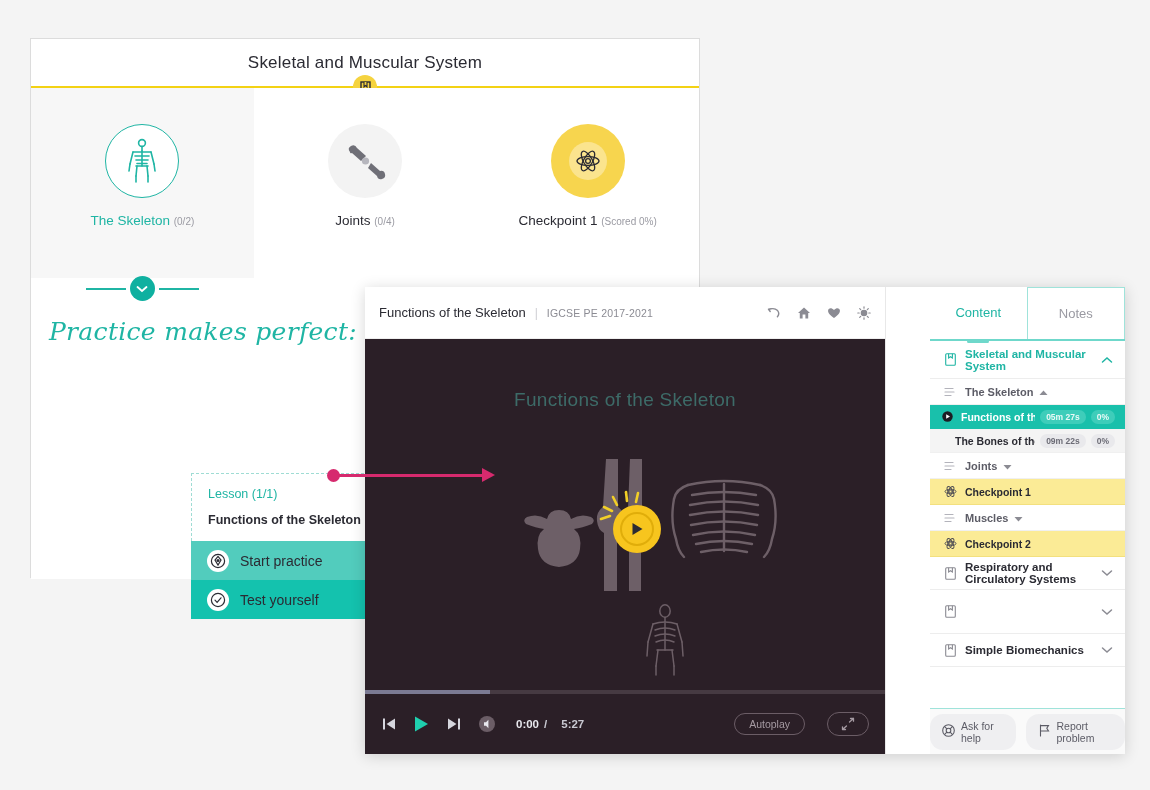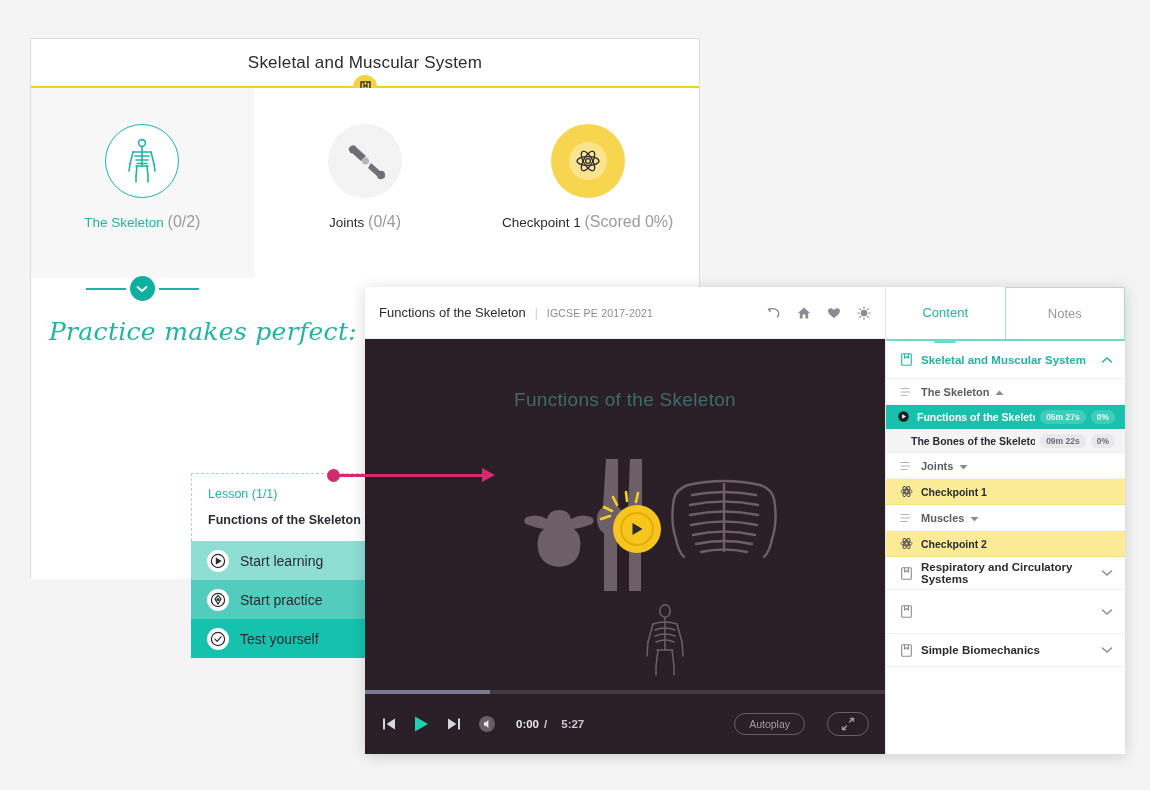--- a/index.html
+++ b/index.html
@@ -53,21 +53,21 @@
   .node-circle.skeleton { border: 1.5px solid #1fb5a4; background:#fff; }
   .node-circle.joints   { background: #f3f3f3; }
   .node-circle.checkpoint { background: #f7d54e; }
   .node-circle.checkpoint .inner-glow {
     width: 38px; height:38px; border-radius:50%; background:#fbe48e;
     display:flex; align-items:center; justify-content:center;
   }
   .node-label { margin-top: 15px; font-size: 13.5px; white-space: nowrap; }
   .node-label .main { color: #2b2b33; }
   .node-label.teal .main { color: #1fb5a4; }
-  .node-label .sub { color: #9a9aa2; font-size: 16px; }
+  .node-label .sub { color: #9a9aa2; font-size: 10px; }
 
   .collapse-row {
     position: absolute; left: 0; top: 188px; width: 222px;
     display:flex; align-items:center; justify-content:center;
   }
   .collapse-line { height:2px; background:#1fb5a4; width: 40px; }
   .collapse-btn {
     width: 25px; height:25px; border-radius:50%; background:#0fb0a0;
     display:flex;align-items:center;justify-content:center; margin:0 4px;
   }
@@ -188,20 +188,21 @@
   }
   .fullscreen-pill {
     margin-left: 22px; border:1px solid #6b5d66; border-radius: 12px;
     padding: 4px 12px; display:flex;align-items:center;
   }
 
   
   .sidebar {
     width: 240px; background:#fff; display:flex; flex-direction:column;
     border-left: 1px solid #e8e8e8;
+    padding-left: 44px;
   }
   .tabs { display:flex; height: 52px; }
   .tab {
     flex:1; display:flex;align-items:center;justify-content:center;
     font-size:13px; position:relative;
   }
   .tab.active { color:#1fb5a4; border-bottom: 2px solid transparent; }
   .tab.inactive {
     color:#9a9aa2; border: 1px solid #9fe3da; border-bottom:none;
     background:#fff;
@@ -357,29 +358,20 @@
         <div class="practice-script">Practice makes perfect:</div>
         <div class="practice-input">Start practice</div>
       </div>
 
       <div class="lesson-card">
         <div class="lesson-head">
           <div class="lesson-kicker">Lesson (1/1)</div>
           <div class="lesson-name">Functions of the Skeleton</div>
         </div>
 
-        <div class="lesson-action la-1">
-          <span class="la-icon">
-            <svg width="16" height="16" viewBox="0 0 16 16" fill="none" stroke="#2b2b33" stroke-width="1.2">
-                <circle cx="8" cy="8" r="6.6"></circle>
-                <path d="M6.4 5.4 L10.6 8 L6.4 10.6 Z" fill="#2b2b33"></path>
-              </svg>
-          </span>
-          <span>Start learning</span>
-        </div>
 
         <div class="lesson-action la-2">
           <span class="la-icon">
             <svg width="16" height="16" viewBox="0 0 16 16" fill="none" stroke="#2b2b33" stroke-width="1.2">
                 <circle cx="8" cy="8" r="6.6"></circle>
                 <path d="M8 3.4 L11 7 L8 12 L5 7 Z"></path>
                 <circle cx="8" cy="7.4" r="1.5" fill="#2b2b33" stroke="none"></circle>
               </svg>
           </span>
           <span>Start practice</span>
@@ -692,17 +684,38 @@
           <span class="sb-chev">
             <svg width="12" height="8" viewBox="0 0 12 8" fill="none" stroke="#8b8b93" stroke-width="1.5" stroke-linecap="round">
                 <path d="M1.5 2 L6 6 L10.5 2"></path>
               </svg>
           </span>
         </div>
 
 
       </div>
 
+      <div class="sb-footer">
+        <span class="foot-btn">
+          <span>
+            <svg width="13" height="13" viewBox="0 0 13 13" fill="none" stroke="#5c5c66" stroke-width="1.1">
+                <circle cx="6.5" cy="6.5" r="5.8"></circle>
+                <circle cx="6.5" cy="6.5" r="2.3"></circle>
+                <path d="M2.4 2.4 L4.9 4.9 M8.1 8.1 L10.6 10.6 M10.6 2.4 L8.1 4.9 M4.9 8.1 L2.4 10.6"></path>
+              </svg>
+          </span>
+          <span>Ask for help</span>
+        </span>
+        <span class="foot-btn">
+          <span>
+            <svg width="13" height="13" viewBox="0 0 13 13" fill="none" stroke="#5c5c66" stroke-width="1.1" stroke-linecap="round">
+                <path d="M2.5 1 L2.5 12"></path>
+                <path d="M2.5 1.6 L10.5 1.6 L8.8 4.3 L10.5 7 L2.5 7"></path>
+              </svg>
+          </span>
+          <span>Report problem</span>
+        </span>
+      </div>
 
     </div>
   </div>
 
 </div>
 
 </body></html>

